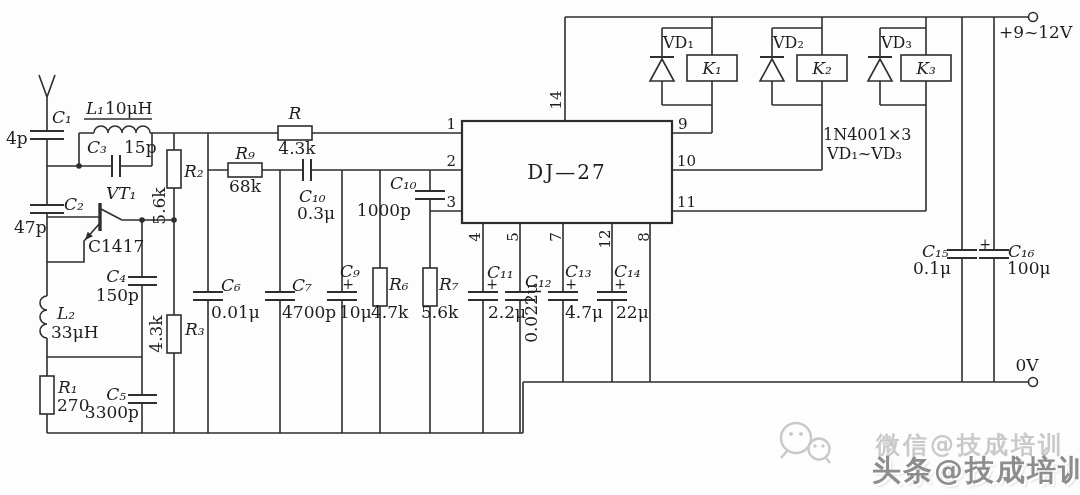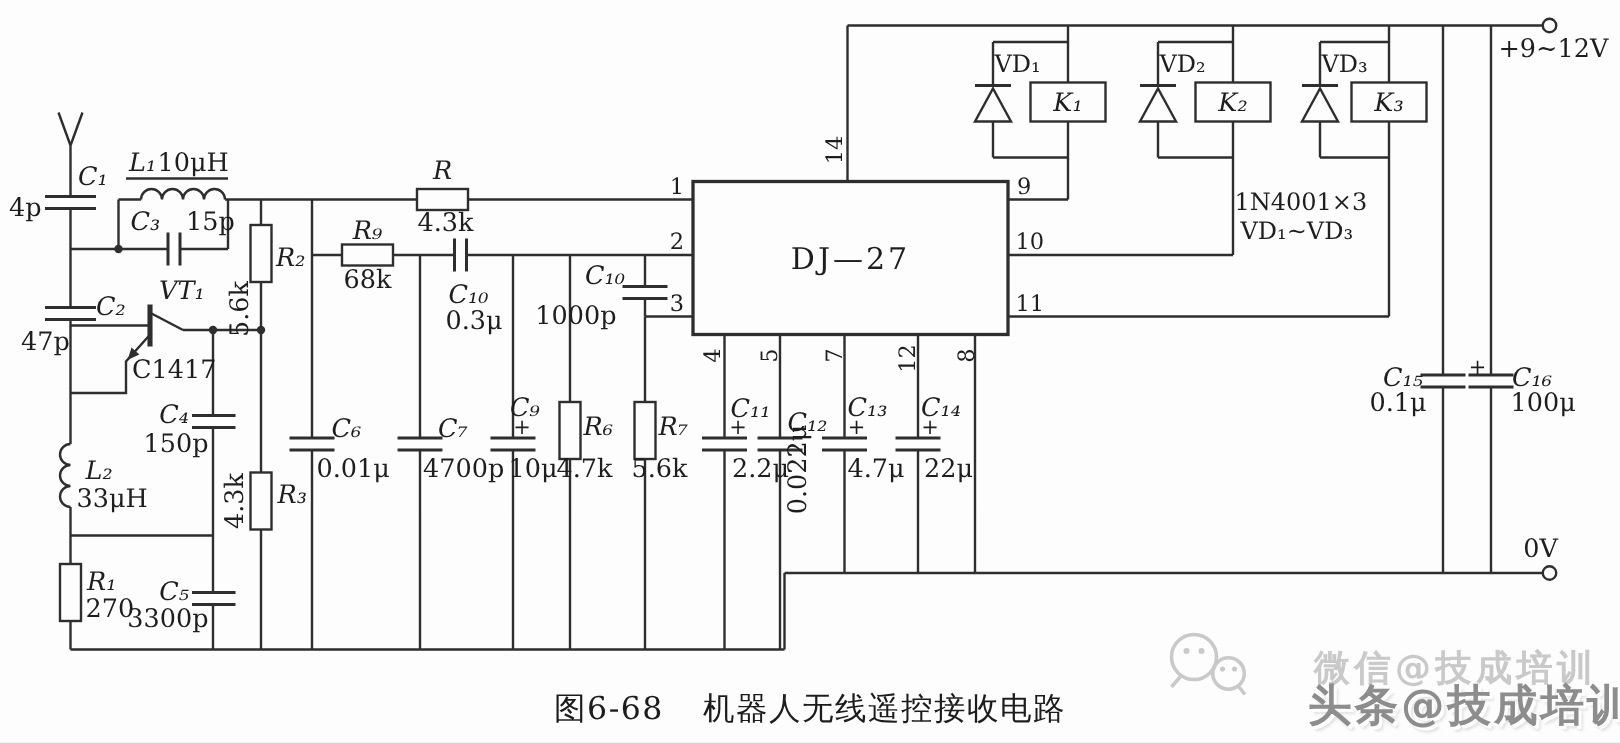--- a/index.html
+++ b/index.html
@@ -242,16 +242,13 @@
     <circle class="wm-ink" cx="819" cy="449" r="10.5"></circle>
     <circle class="wm-dot" cx="815" cy="446" r="1.7"></circle>
     <circle class="wm-dot" cx="823" cy="446" r="1.7"></circle>
     <path class="wm-ink" d="M826,458 l4,5"></path>
   </g>
 </svg>
 
 <div id="wm1">微信@技成培训</div>
 <div id="wm2">头条@技成培训</div>
 
-<div id="caption">
-  <span>图6-68</span><span class="ttl">机器人无线遥控接收电路</span>
 </div>
-</div>
 
 </body></html>

